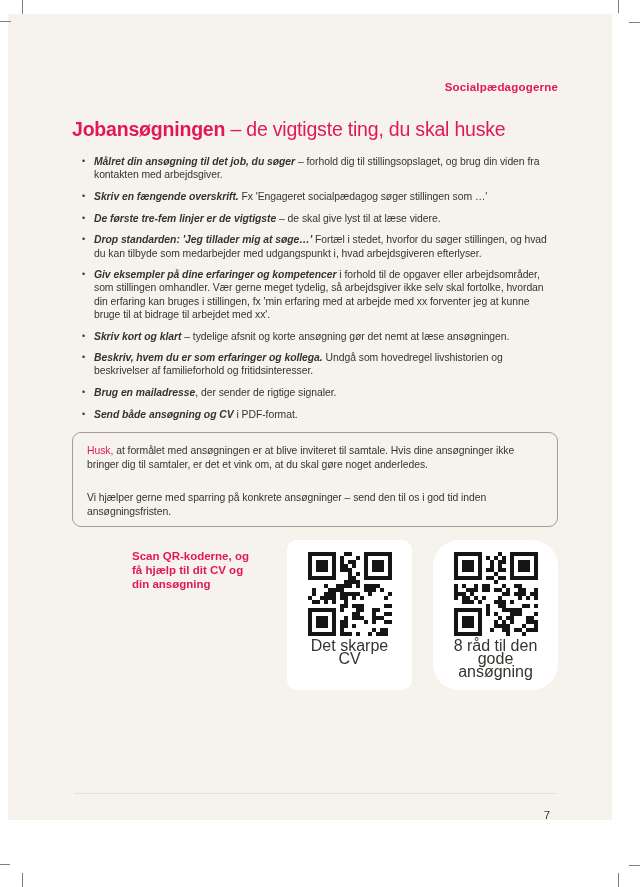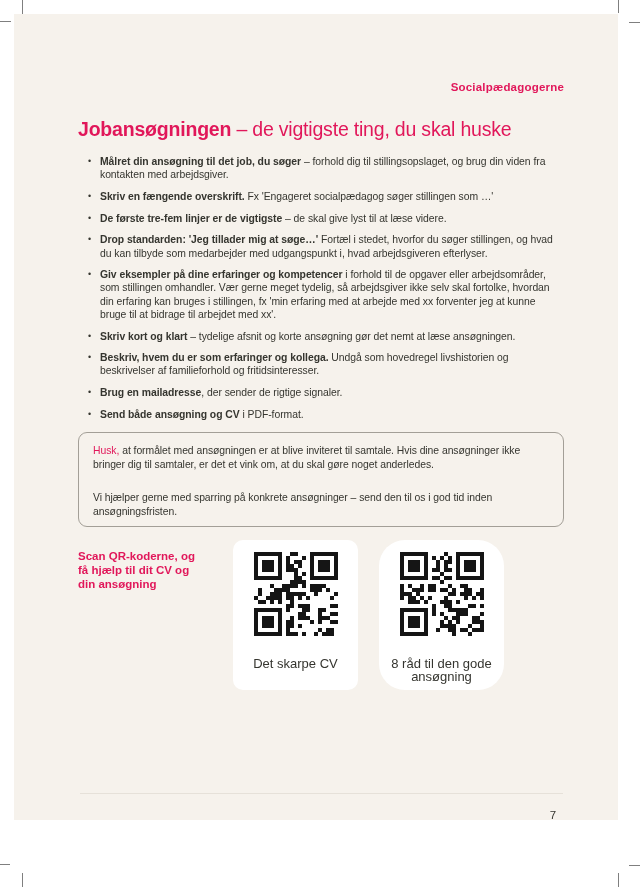--- a/index.html
+++ b/index.html
@@ -3,21 +3,21 @@
 <meta charset="utf-8">
 <style>
   html,body{margin:0;padding:0;}
   body{
     width:640px;height:887px;position:relative;overflow:hidden;
     background:#ffffff;
     font-family:"Liberation Sans", sans-serif;
     -webkit-font-smoothing:antialiased;
   }
   .page{
-    position:absolute;left:14px;top:14px;width:604px;height:806px;
+    position:absolute;left:8px;top:14px;width:604px;height:806px;
     background:var(--page-bg,#f6f2ec);
   }
   
   .mark{position:absolute;background:var(--crop-mark,#7f7f7f);}
   .m-tl-v{left:22px;top:0;width:1px;height:14px;}
   .m-tl-h{left:0;top:21px;width:11px;height:1px;}
   .m-tr-v{left:618px;top:0;width:1px;height:13px;}
   .m-tr-h{left:629px;top:22px;width:11px;height:1px;}
   .m-bl-h{left:0;top:864px;width:10px;height:1px;}
   .m-bl-v{left:22px;top:873px;width:1px;height:14px;}
@@ -37,50 +37,50 @@
   }
   .title .t-bold{font-weight:bold;}
 
   ul.bullets{list-style:none;margin:15px 0 0 0;padding:0;}
   ul.bullets li{
     display:flex;margin-bottom:8.5px;
     font-size:10.4px;line-height:13.2px;letter-spacing:-.05px;
     color:var(--text,#35352f);
   }
   .dot{flex:none;width:12px;margin-left:10px;font-size:9px;line-height:13.2px;}
-  ul.bullets b{font-weight:bold;}
+  ul.bullets b{font-weight:bold;font-style:italic;}
 
   .husk-box{
     margin-top:11px;box-sizing:border-box;width:486px;
     border:1px solid var(--box-border,#a39f97);border-radius:9px;
     padding:11px 14px 8px 14px;
     font-size:10.4px;line-height:13.5px;letter-spacing:-.05px;
     color:var(--text,#35352f);
   }
   .husk-box p{margin:0;}
   .husk-box p + p{margin-top:20px;}
   .husk-lead{color:var(--accent,#e1175a);}
 
-  .qr-row{margin-top:13px;display:flex;align-items:flex-start;}
+  .qr-row{margin-top:13px;display:flex;align-items:flex-start;justify-content:flex-end;}
   .qr-label{
     flex:none;width:155px;margin-top:9px;
     color:var(--accent,#e1175a);font-weight:bold;
     font-size:11.5px;line-height:14px;
   }
   .qr-card{
     flex:none;width:125px;height:150px;box-sizing:border-box;
     background:var(--card-bg,#ffffff);border-radius:10px;
     display:flex;flex-direction:column;align-items:center;
     padding-top:12px;
   }
   .qr-card + .qr-card{margin-left:21px;border-radius:26px;}
   .qr-code{width:84px;height:84px;}
   .qr-caption{
-    margin-top:21px;max-width:104px;text-align:center;
-    font-size:13px;line-height:13px;color:var(--text,#35352f);
+    margin-top:3px;max-width:104px;text-align:center;
+    font-size:16px;line-height:13px;color:var(--text,#35352f);
   }
 
   .divider{position:absolute;left:66px;top:779px;width:483px;height:1px;background:var(--divider,#e6e1d9);}
   .page-number{
     position:absolute;top:795px;left:524px;width:30px;text-align:center;
     font-size:11.5px;color:var(--text,#35352f);
   }
 </style>
 </head>
 <body>

